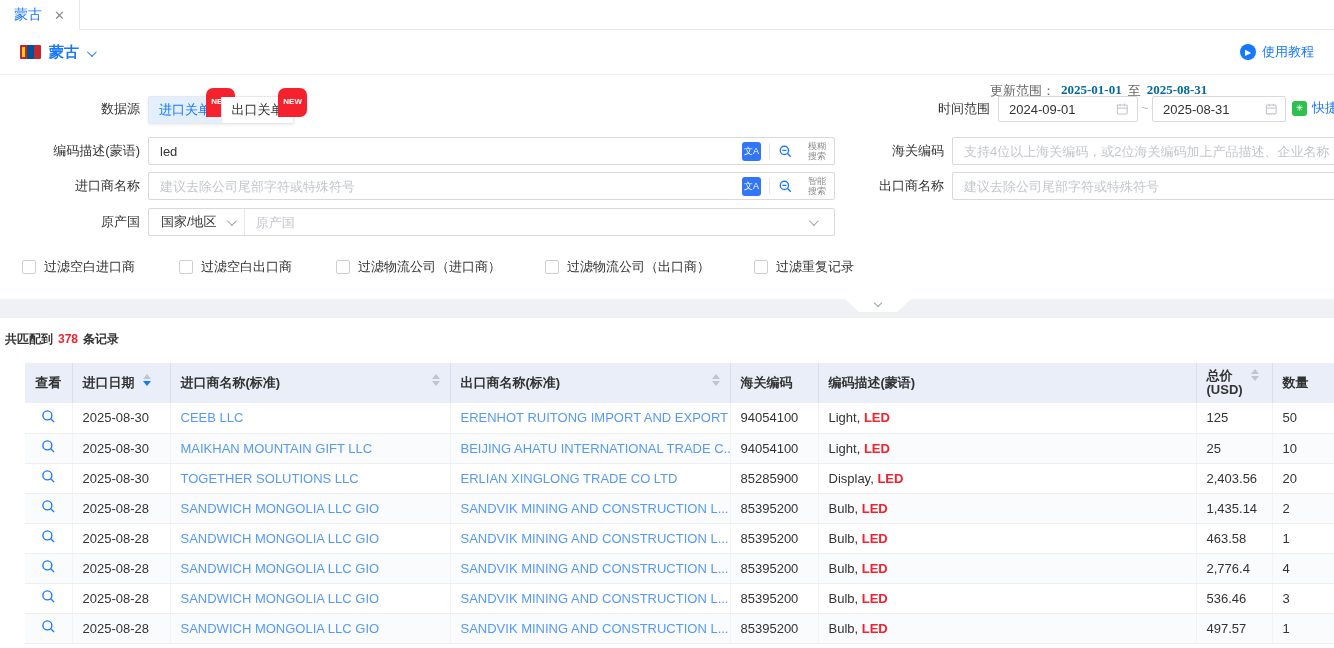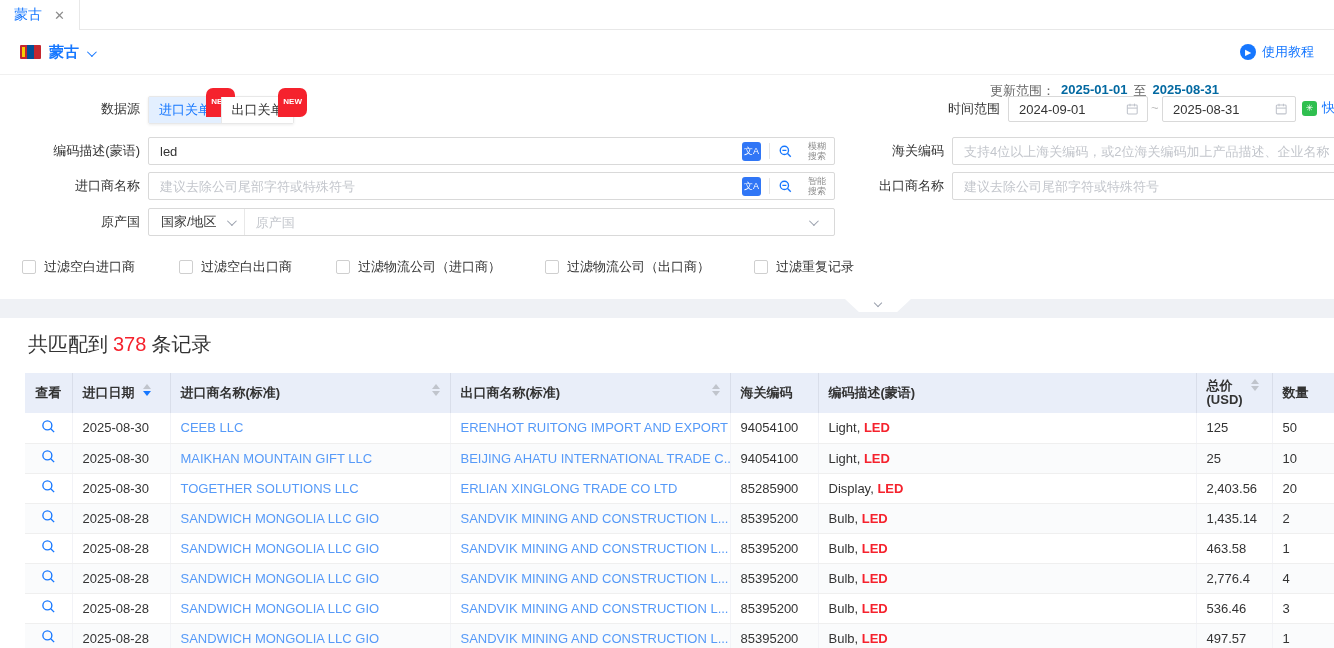--- a/index.html
+++ b/index.html
@@ -26,23 +26,23 @@
   .chev.blue { color:#1677ff; } .chev.gray { color:#9aa0ad; }
   .tutorial { margin-left:auto; display:flex; align-items:center; gap:6px; color:#1677ff; font-size:13px; cursor:pointer; }
   .tut-ico { width:16px; height:16px; border-radius:50%; background:#1677ff; color:#fff; font-size:8px;
              display:flex; align-items:center; justify-content:center; }
 
   
   .panel { position:relative; height:224px; background:#fff; font-size:13px; }
   .lblL { position:absolute; width:140px; text-align:right; line-height:28px; color:#333; }
   .lblR { position:absolute; width:124px; text-align:right; line-height:28px; color:#333; }
 
-  .row-update { position:absolute; top:7px; left:990px; display:flex; gap:6px; font-size:13px; color:#666; }
+  .row-update { position:absolute; top:7px; left:990px; display:flex; gap:6px; font-size:13px; color:#666;font-family:Liberation Serif, serif; }
   .row-update b { color:#0369a1; }
-  .row-time { position:absolute; top:21px; left:14px; width:1088px; height:26px; }
+  .row-time { position:absolute; top:21px; left:4px; width:1088px; height:26px; }
   .tr-label { position:absolute; left:860px; width:126px; text-align:right; line-height:26px; }
   .dateinput { position:absolute; top:0; height:26px; border:1px solid #d9d9d9; border-radius:2px;
                display:flex; align-items:center; padding:0 8px 0 10px; background:#fff; }
   .dateinput input { border:none; outline:none; width:100%; font-size:13px; color:#333;
                      font-family:"Liberation Sans","DejaVu Sans",sans-serif; }
   .d1 { left:994px; width:140px; } .d2 { left:1148px; width:134px; }
   .dsep { position:absolute; left:1137px; top:4px; color:#bfbfbf; }
   .shortcut { position:absolute; left:1288px; top:3px; display:flex; align-items:center; gap:5px;
               color:#1677ff; cursor:pointer; white-space:nowrap; }
   .sc-ico { width:15px; height:15px; border-radius:3px; background:#2fbf4f; color:#fff; font-size:9px;
@@ -83,21 +83,21 @@
 
   
   .band { position:relative; height:19px; background:#eff1f5; }
   .notch { position:absolute; left:845px; top:0; width:66px; height:13px; background:#fff;
            clip-path:polygon(0 0,100% 0,79% 100%,21% 100%); display:flex; align-items:flex-start;
            justify-content:center; cursor:pointer; }
   .notch .chev { width:6px; height:6px; transform:rotate(45deg); margin-top:1px; }
 
   
   .results { background:#fff; padding-top:13px; }
-  .summary { padding-left:28px; font-size:20px; font-weight:normal; color:#333; }
+  .summary { padding-left:5px; font-size:12px; font-weight:bold; color:#333; }
   .summary .cnt { color:#f5222d; margin:0 5px; }
 
   table { border-collapse:collapse; table-layout:fixed; margin:15px 0 0 25px; width:1327px; font-size:13px; }
   thead th { background:#e9eef9; height:40px; font-weight:bold; color:#333; text-align:left;
              padding:0 10px; border-right:1px solid #d9deea; }
   thead th:last-child { border-right:none; }
   th.c, td.c { text-align:center; }
   tbody td { height:30px; padding:0 10px; border-bottom:1px solid #efefef; border-right:1px solid #f2f3f7;
              white-space:nowrap; overflow:hidden; color:#333; }
   tbody td:last-child { border-right:none; }

